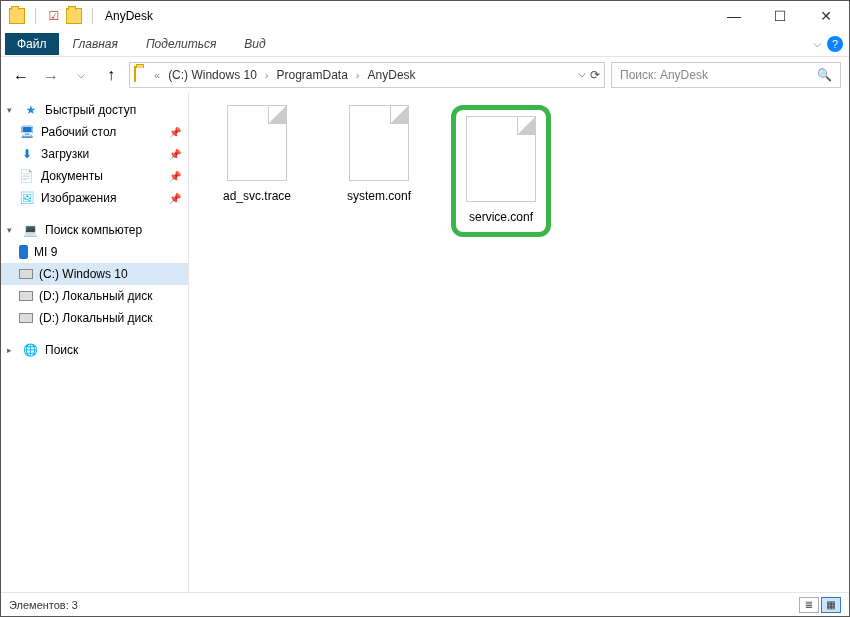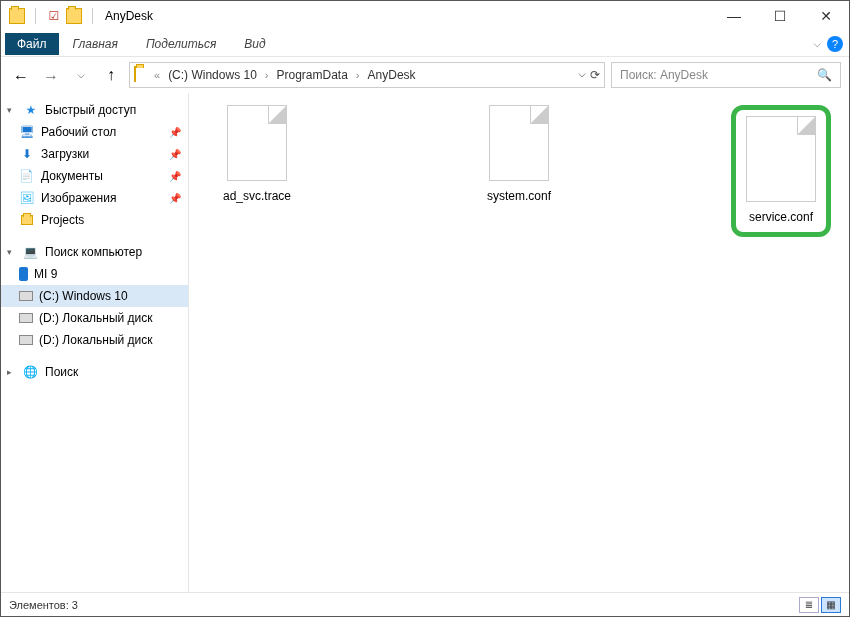--- a/index.html
+++ b/index.html
@@ -40,21 +40,21 @@
   .ic{width:16px;height:16px;display:inline-flex;align-items:center;justify-content:center;font-size:12px;}
   .ic.star{color:#1e88e5;}
   .ic.pc{color:#4a6;}
   .ic.drive{width:14px;height:10px;background:#ddd;border:1px solid #888;}
   .ic.phone{width:9px;height:14px;background:#1976d2;border-radius:2px;}
   .ic.net{color:#29b6f6;}
   .ic.desktop{color:#1976d2;}
   .ic.download{color:#1976d2;}
   .ic.docs{color:#555;}
   .ic.img{color:#29b6f6;}
-  .content{flex:1;padding:12px 18px;display:flex;gap:22px;align-items:flex-start;justify-content:space-between;}
+  .content{flex:1;padding:12px 18px;display:flex;gap:22px;align-items:flex-start;}
   .fileitem{display:flex;flex-direction:column;align-items:center;width:100px;font-size:12px;}
   .fileicon{width:60px;height:76px;background:#fff;border:1px solid #ccc;position:relative;margin-bottom:8px;}
   .fileicon .corner{position:absolute;top:0;right:0;width:18px;height:18px;background:linear-gradient(135deg,#fff 48%,#ccc 52%);border-left:1px solid #ccc;border-bottom:1px solid #ccc;}
   .fileitem.highlight .frame{border:5px solid #3bb54a;border-radius:12px;padding:6px 10px 8px;display:flex;flex-direction:column;align-items:center;}
   .fileitem.highlight .fileicon{width:70px;height:86px;}
   .statusbar{height:24px;border-top:1px solid #e5e5e5;display:flex;align-items:center;padding:0 8px;font-size:11px;color:#333;}
   .statusbar .viewbtns{margin-left:auto;display:flex;gap:2px;}
   .vb{width:20px;height:16px;border:1px solid #aac;display:flex;align-items:center;justify-content:center;font-size:10px;}
   .vb.sel{background:#cce4ff;border-color:#2a7bd6;}
 </style>
@@ -139,26 +139,20 @@
         <div class="sitem">
             <span class="ic docs">📄</span>
             <span>Документы</span>
             <span class="pin">📌</span>
           </div>
         <div class="sitem">
             <span class="ic img">🖼</span>
             <span>Изображения</span>
             <span class="pin">📌</span>
           </div>
-        <div class="sitem">
-            <span class="ic">
-              <span class="folder-ico" style="width:12px;height:10px;"></span>
-            </span>
-            <span>Projects</span>
-          </div>
       </div>
       <div class="sgroup">
         <div class="sitem head">
           <span class="caret">▾</span>
           <span class="ic pc">💻</span>
           <span>Поиск компьютер</span>
         </div>
         <div class="sitem">
             <span class="ic phone"></span>
             <span>MI 9</span>

